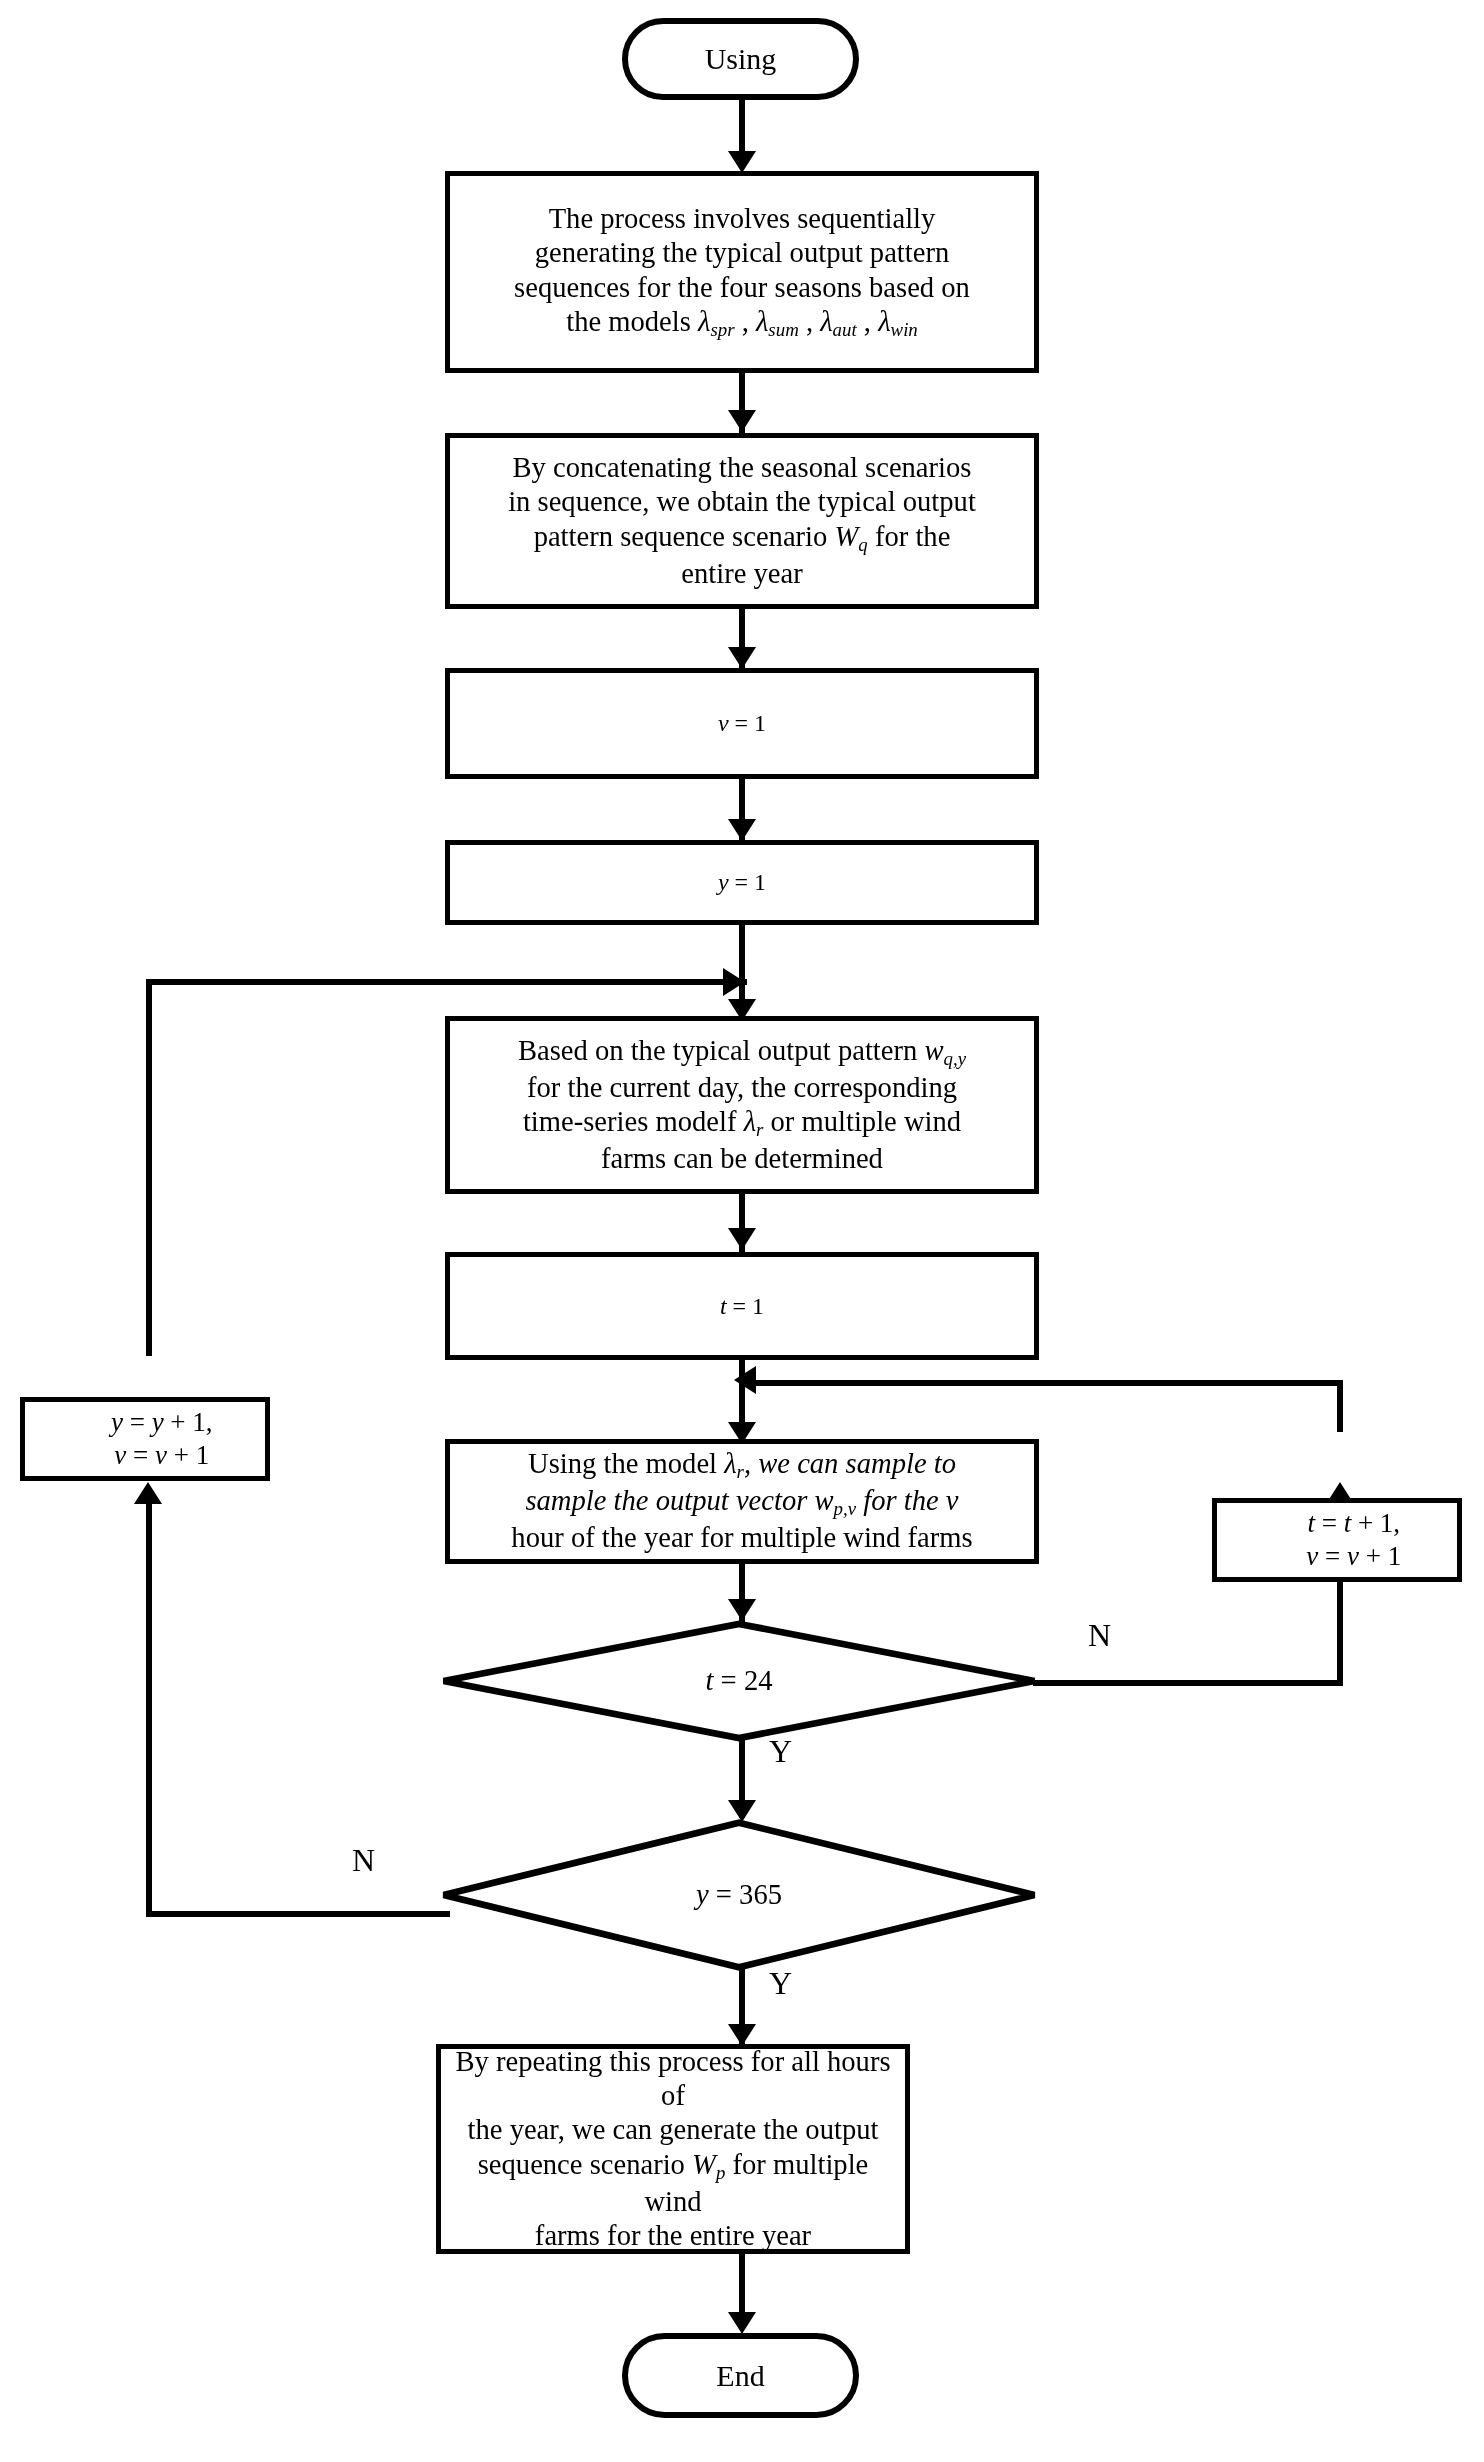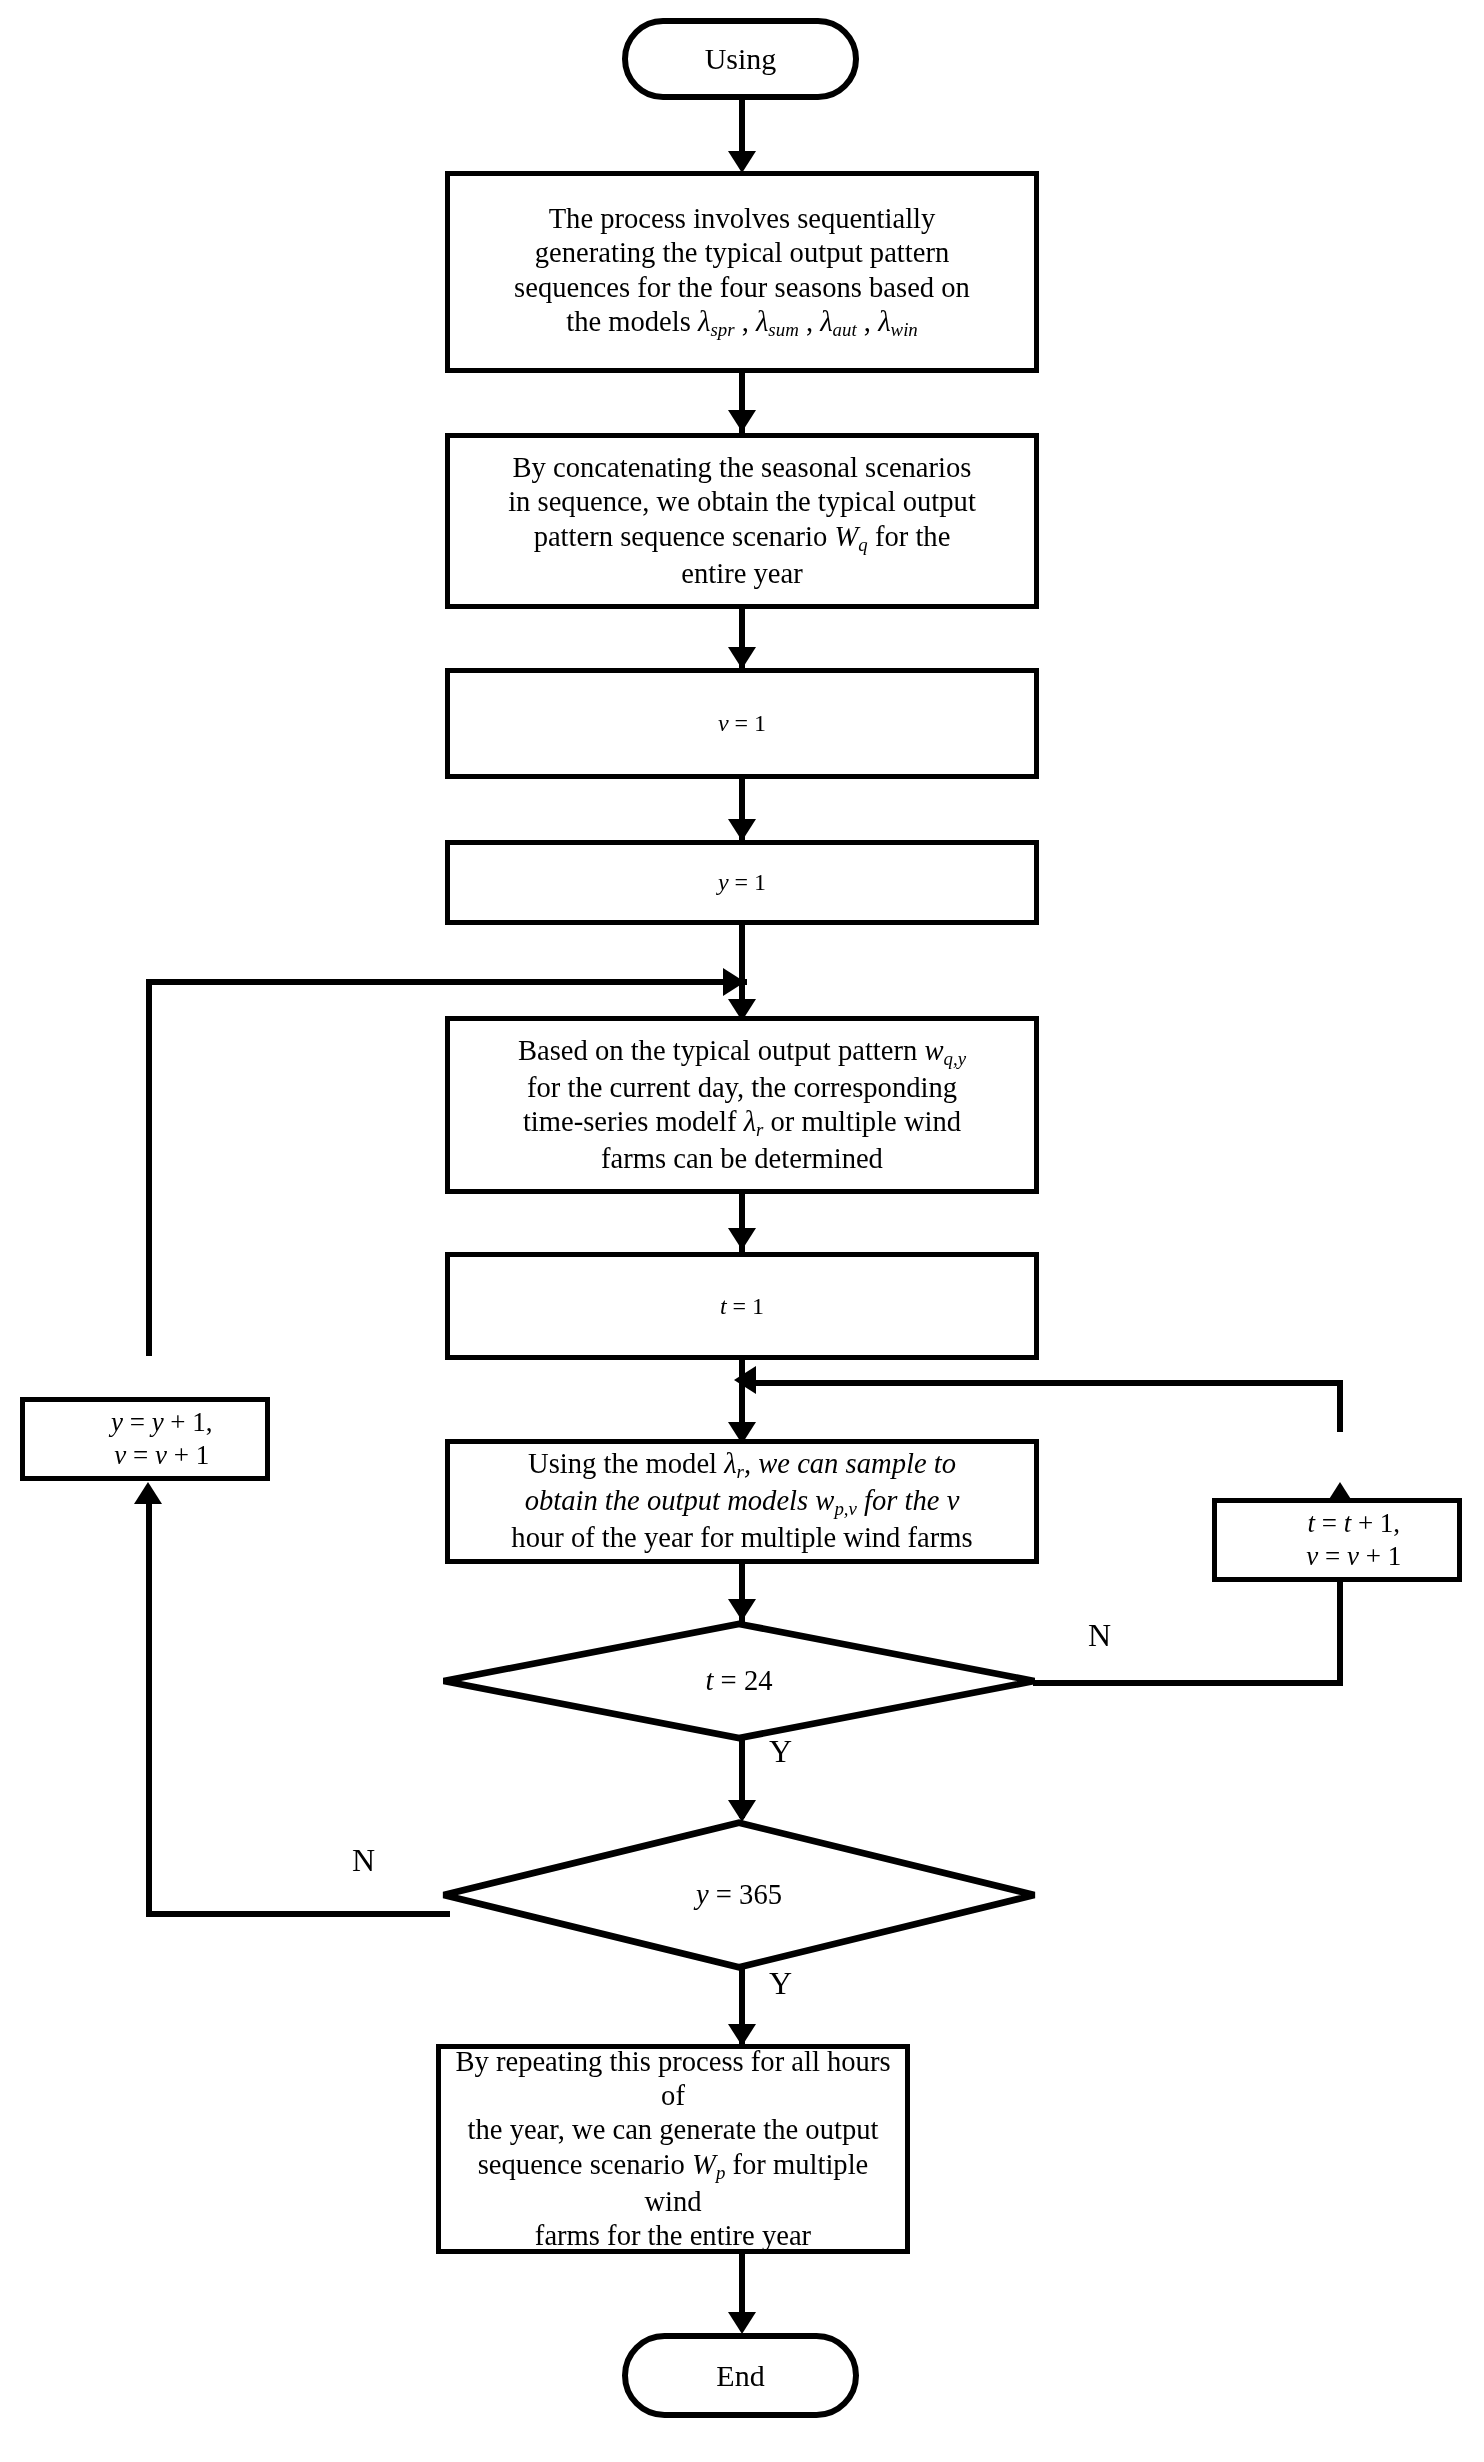--- a/index.html
+++ b/index.html
@@ -209,21 +209,21 @@
     </span>
   </div>
 
   <div class="node proc mono-eq" style="left:445px; top:1252px; width:594px; height:108px;">
     <span class="txt"><i class="v">t</i> = 1</span>
   </div>
 
   <div class="node proc" style="left:445px; top:1439px; width:594px; height:125px;">
     <span class="txt">
       <span>Using the model </span><i class="v">λ</i><sub>r</sub><span class="it">, we can sample to</span><br>
-      <span class="it">obtain the output models </span><i class="v">w</i><sub>p,v</sub><span class="it"> for the v</span><br>
+      <span class="it">sample the output vector </span><i class="v">w</i><sub>p,v</sub><span class="it"> for the v</span><br>
       <span>hour of the year for multiple wind farms</span>
     </span>
   </div>
 
   <div class="diamond" style="left:440px; top:1620px; width:598px; height:122px;">
     <svg width="598" height="122" viewBox="0 0 985 200">
       <polygon points="492.5,6 979,100 492.5,194 6,100" fill="#ffffff" stroke="#000000" stroke-width="11" stroke-linejoin="miter"></polygon>
     </svg>
     <div class="dlabel"><i class="v">t</i> = 24</div>
   </div>

